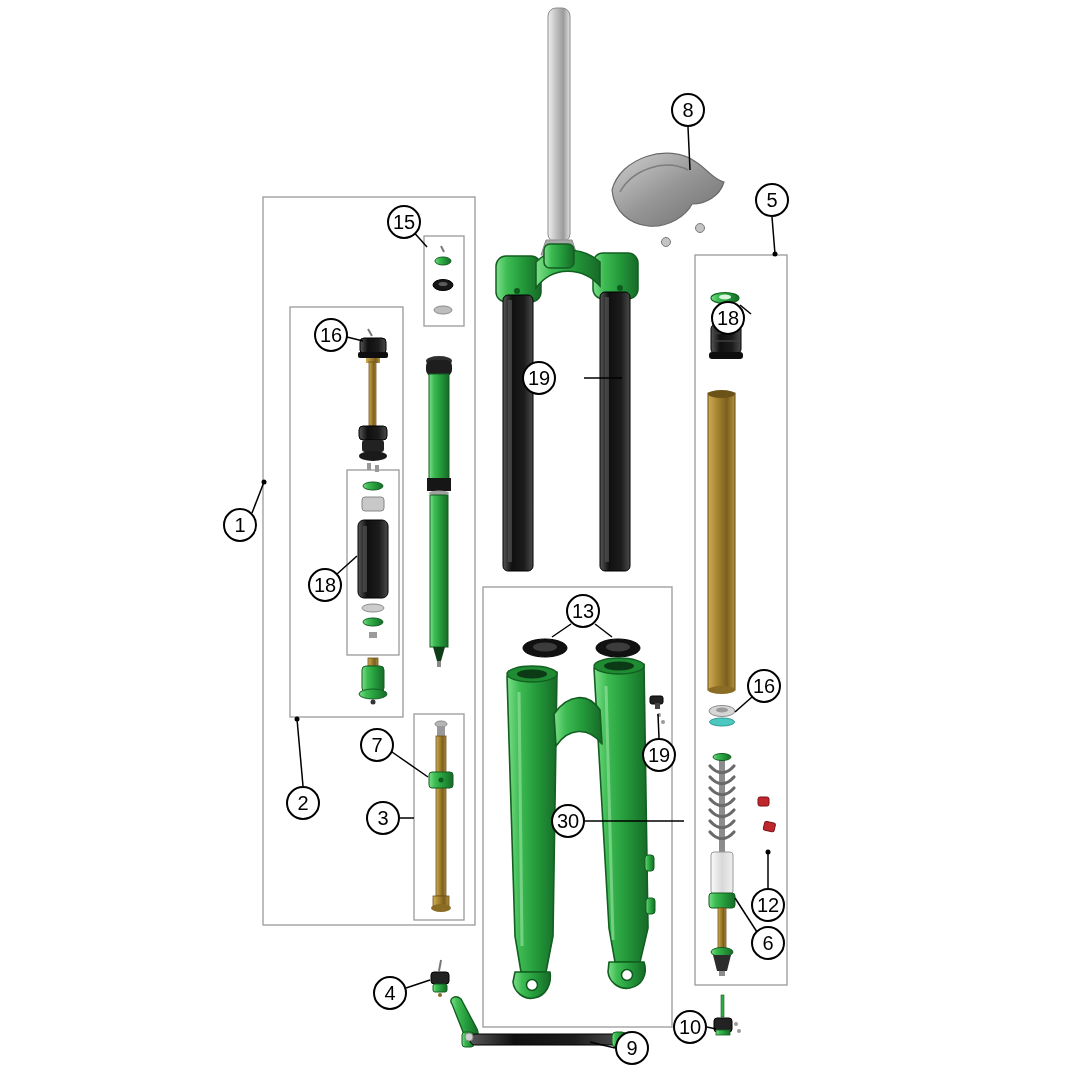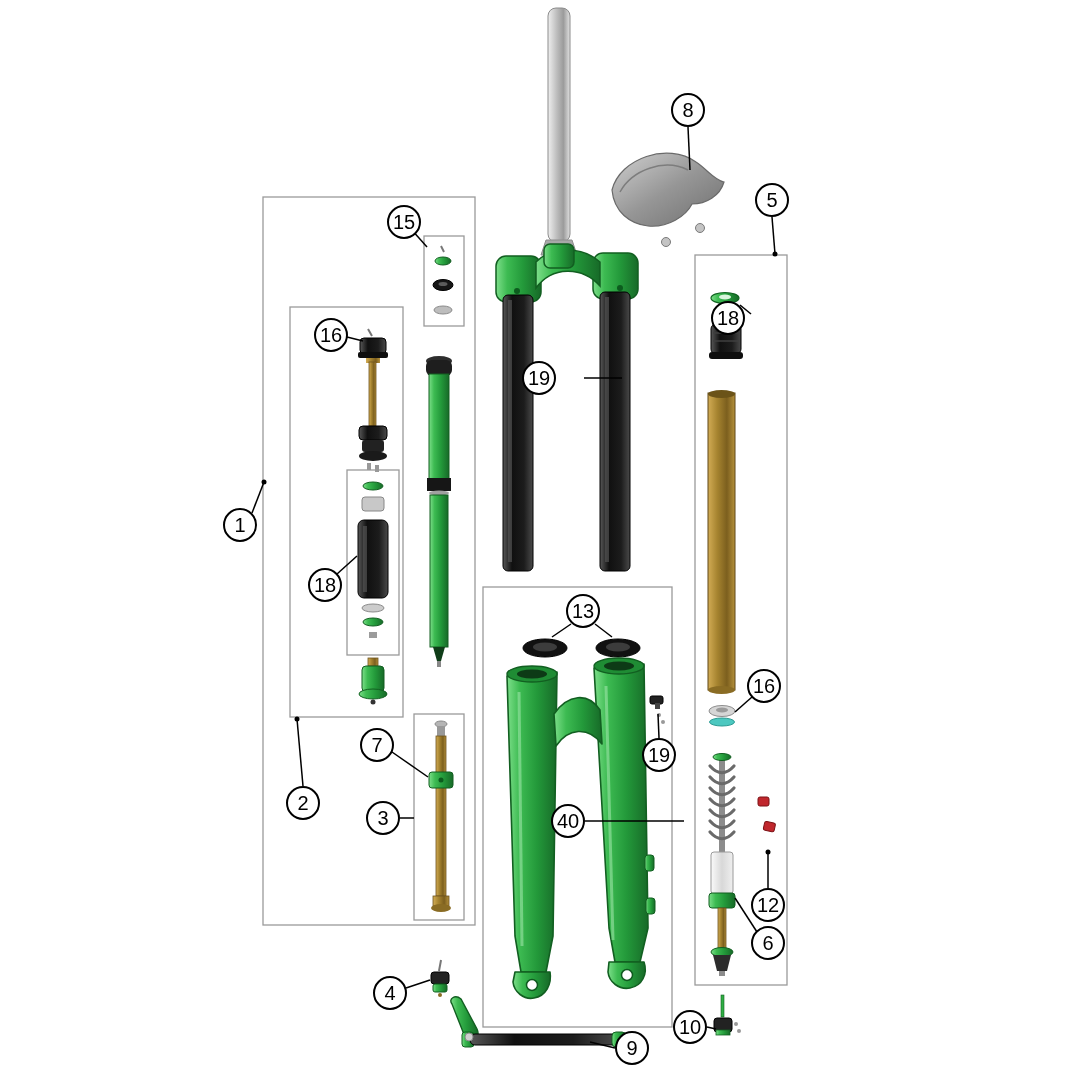--- a/index.html
+++ b/index.html
@@ -297,15 +297,15 @@
 <div class="callout" style="left:690px;top:1027px">10</div>
 <div class="callout" style="left:325px;top:585px">18</div>
 <div class="callout" style="left:764px;top:686px">16</div>
 <div class="callout" style="left:583px;top:611px">13</div>
 <div class="callout" style="left:768px;top:905px">12</div>
 <div class="callout" style="left:404px;top:222px">15</div>
 <div class="callout" style="left:331px;top:335px">16</div>
 <div class="callout" style="left:659px;top:755px">19</div>
 <div class="callout" style="left:728px;top:318px">18</div>
 <div class="callout" style="left:539px;top:378px">19</div>
-<div class="callout" style="left:568px;top:821px">40</div>
+<div class="callout" style="left:568px;top:821px">30</div>
 
 </div>
 
 </body></html>

